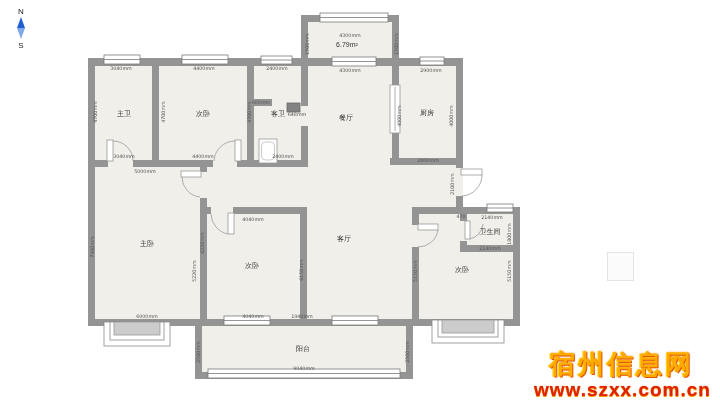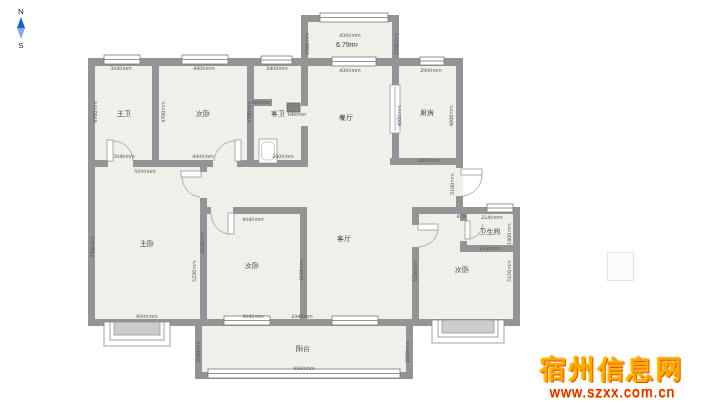--- a/index.html
+++ b/index.html
@@ -2,25 +2,25 @@
 <html><head>
 <meta charset="utf-8">
 <style>
   html,body{margin:0;padding:0;background:#ffffff;}
   .stage{position:relative;width:720px;height:405px;background:#ffffff;overflow:hidden;
          font-family:"Liberation Sans",sans-serif;}
   svg{position:absolute;left:0;top:0;}
   .room-label{font-family:"Liberation Sans",sans-serif;font-size:7px;fill:#333;text-anchor:middle;}
   .dim-label{font-family:"DejaVu Sans",sans-serif;font-size:4.8px;fill:#555;text-anchor:middle;}
   .compass-letter{font-family:"Liberation Sans",sans-serif;font-size:8px;fill:#222;text-anchor:middle;}
-  .watermark{position:absolute;right:20px;bottom:6px;width:175px;text-align:center;line-height:1;}
+  .watermark{position:absolute;right:11px;bottom:6px;width:175px;text-align:center;line-height:1;}
   .wm-title{font-family:"Liberation Serif",serif;font-weight:bold;font-size:26px;
             color:#ffaa00;letter-spacing:3px;
             text-shadow:1px 1px 0 #e05500,-1px 0 0 #ffd700,0 0 2px #ff7700;}
-  .wm-url{margin-top:2px;font-family:"Liberation Sans",sans-serif;font-weight:normal;font-size:14px;
+  .wm-url{margin-top:2px;font-family:"Liberation Sans",sans-serif;font-weight:bold;font-size:19px;
           color:#dd2200;letter-spacing:1px;text-shadow:0 1px 0 #ff9900,0 0 1px #ff5500;}
   .faint-box{position:absolute;left:607px;top:252px;width:25px;height:27px;
              background:#fbfbfb;border:1px solid #e4e4e4;}
 </style>
 </head>
 <body>
 
 <div class="stage">
 
   <svg width="720" height="405" viewBox="0 0 720 405">

